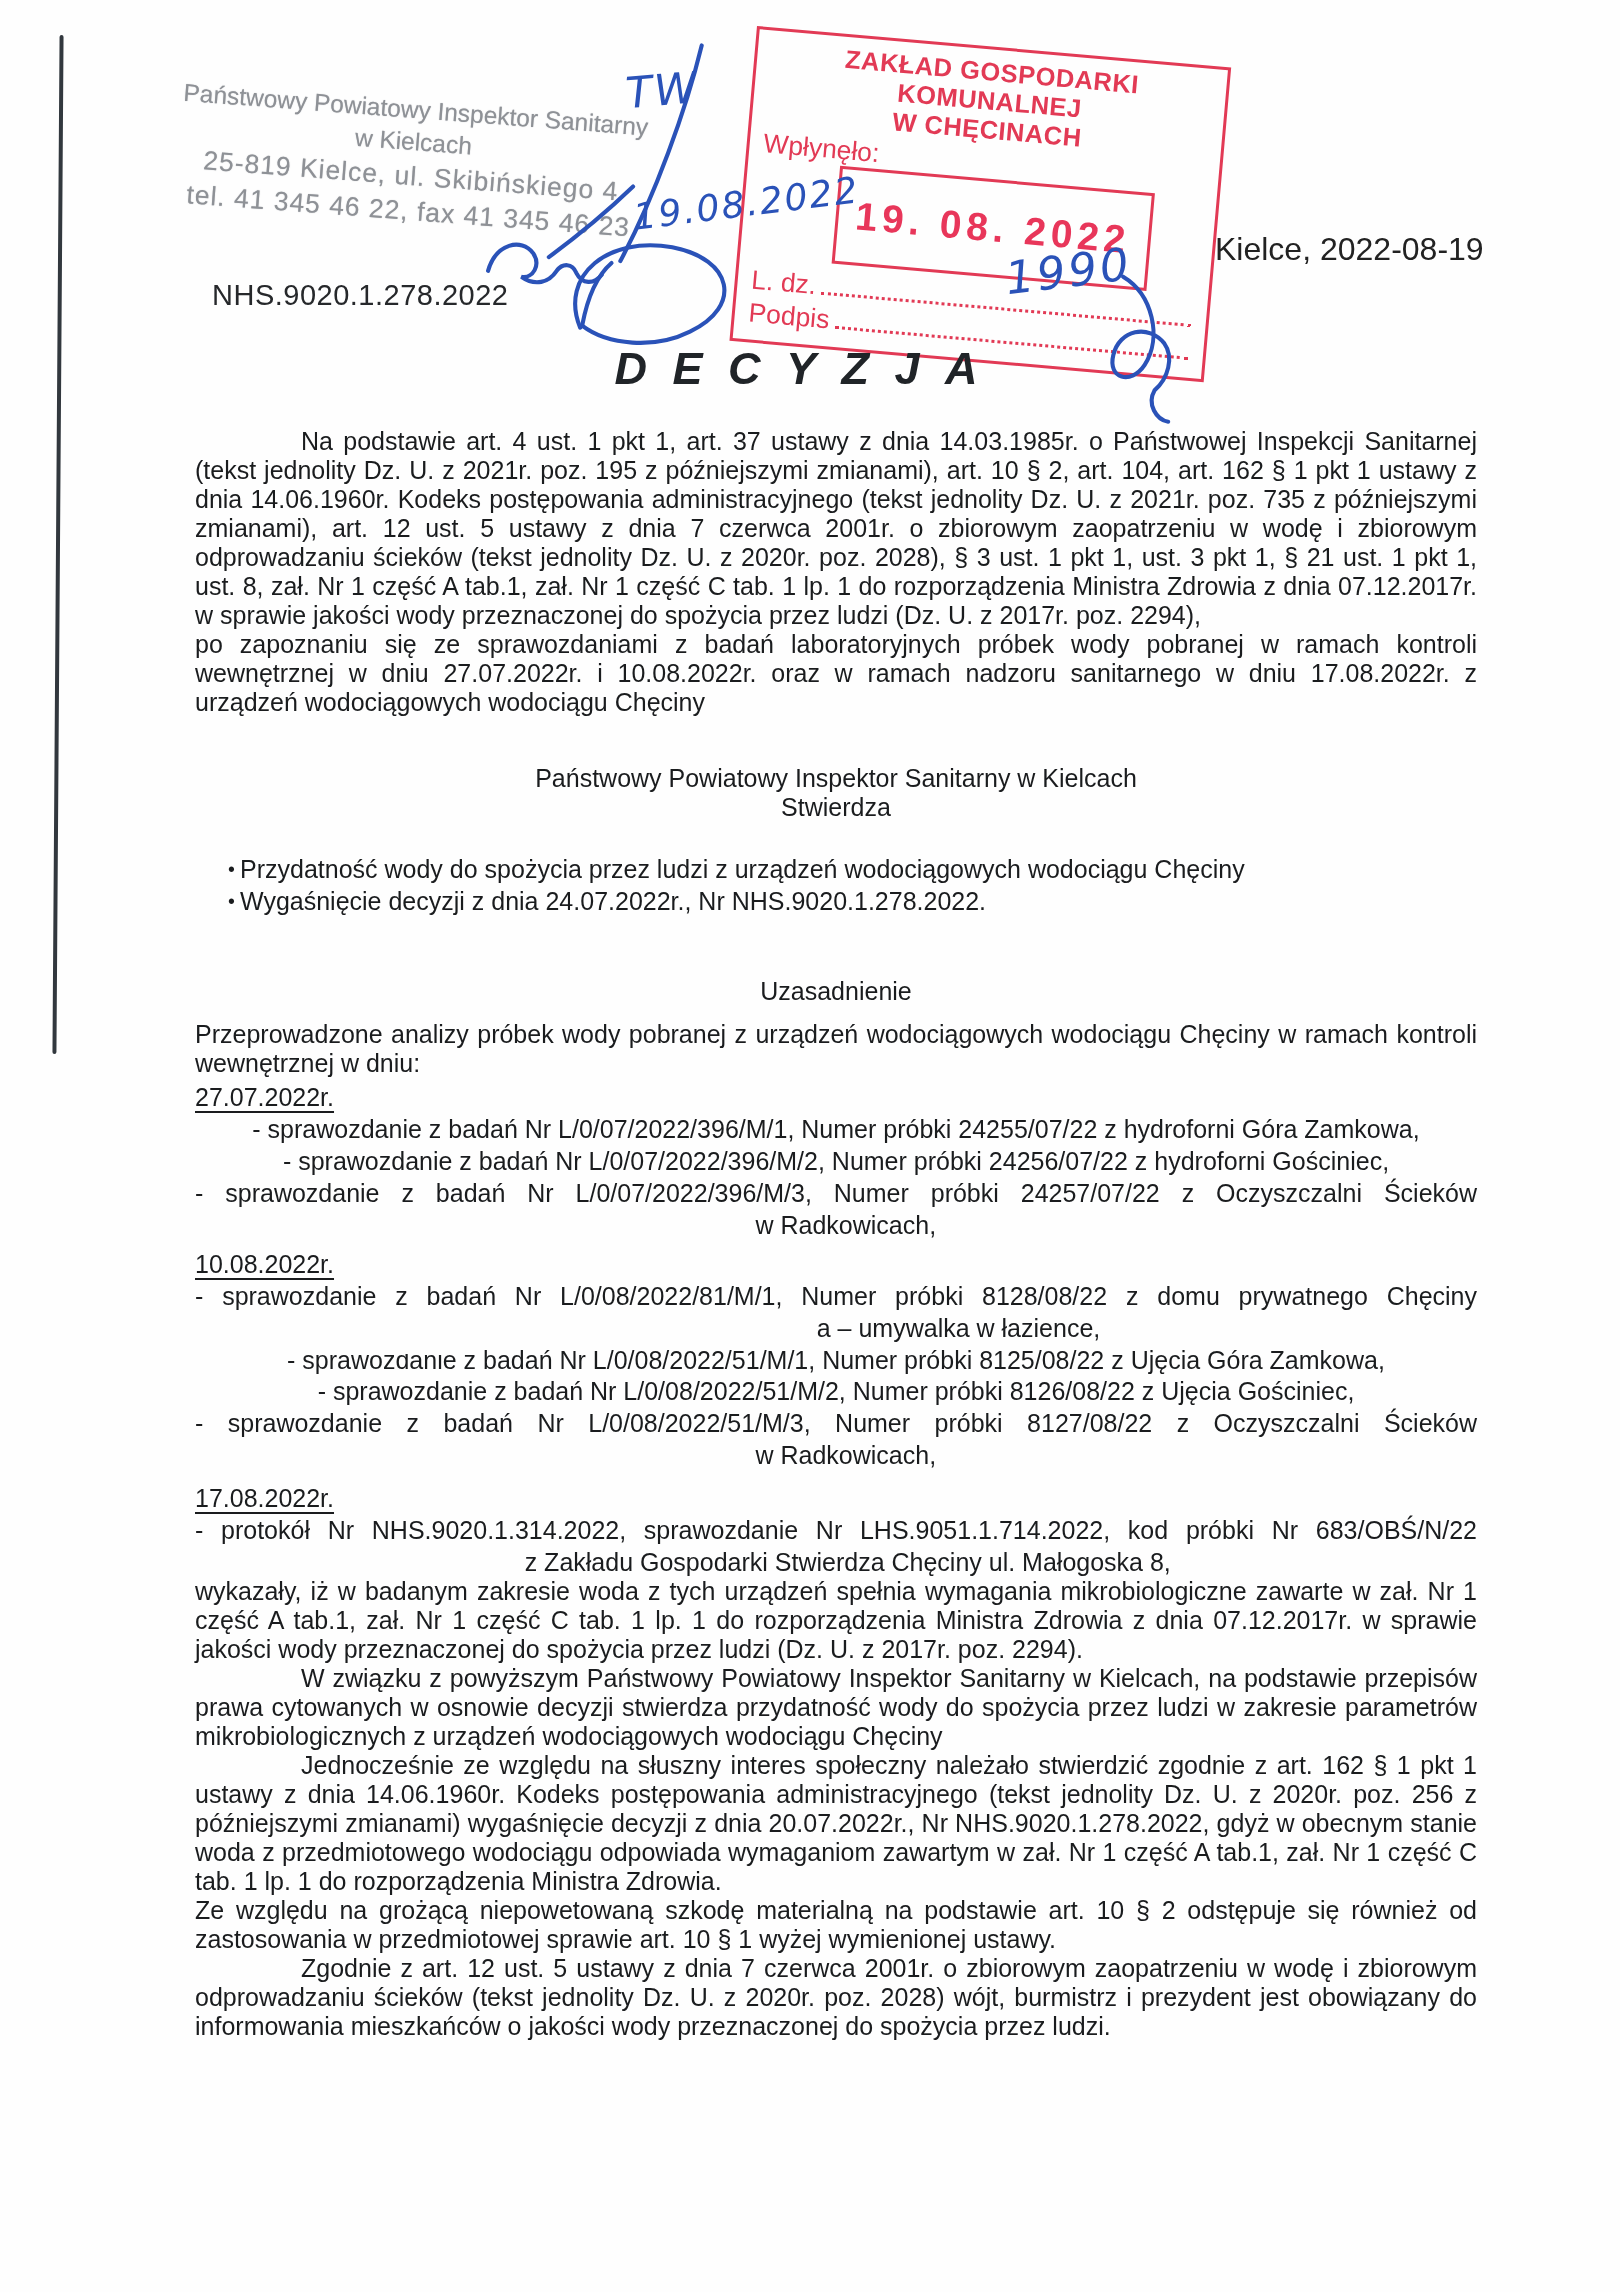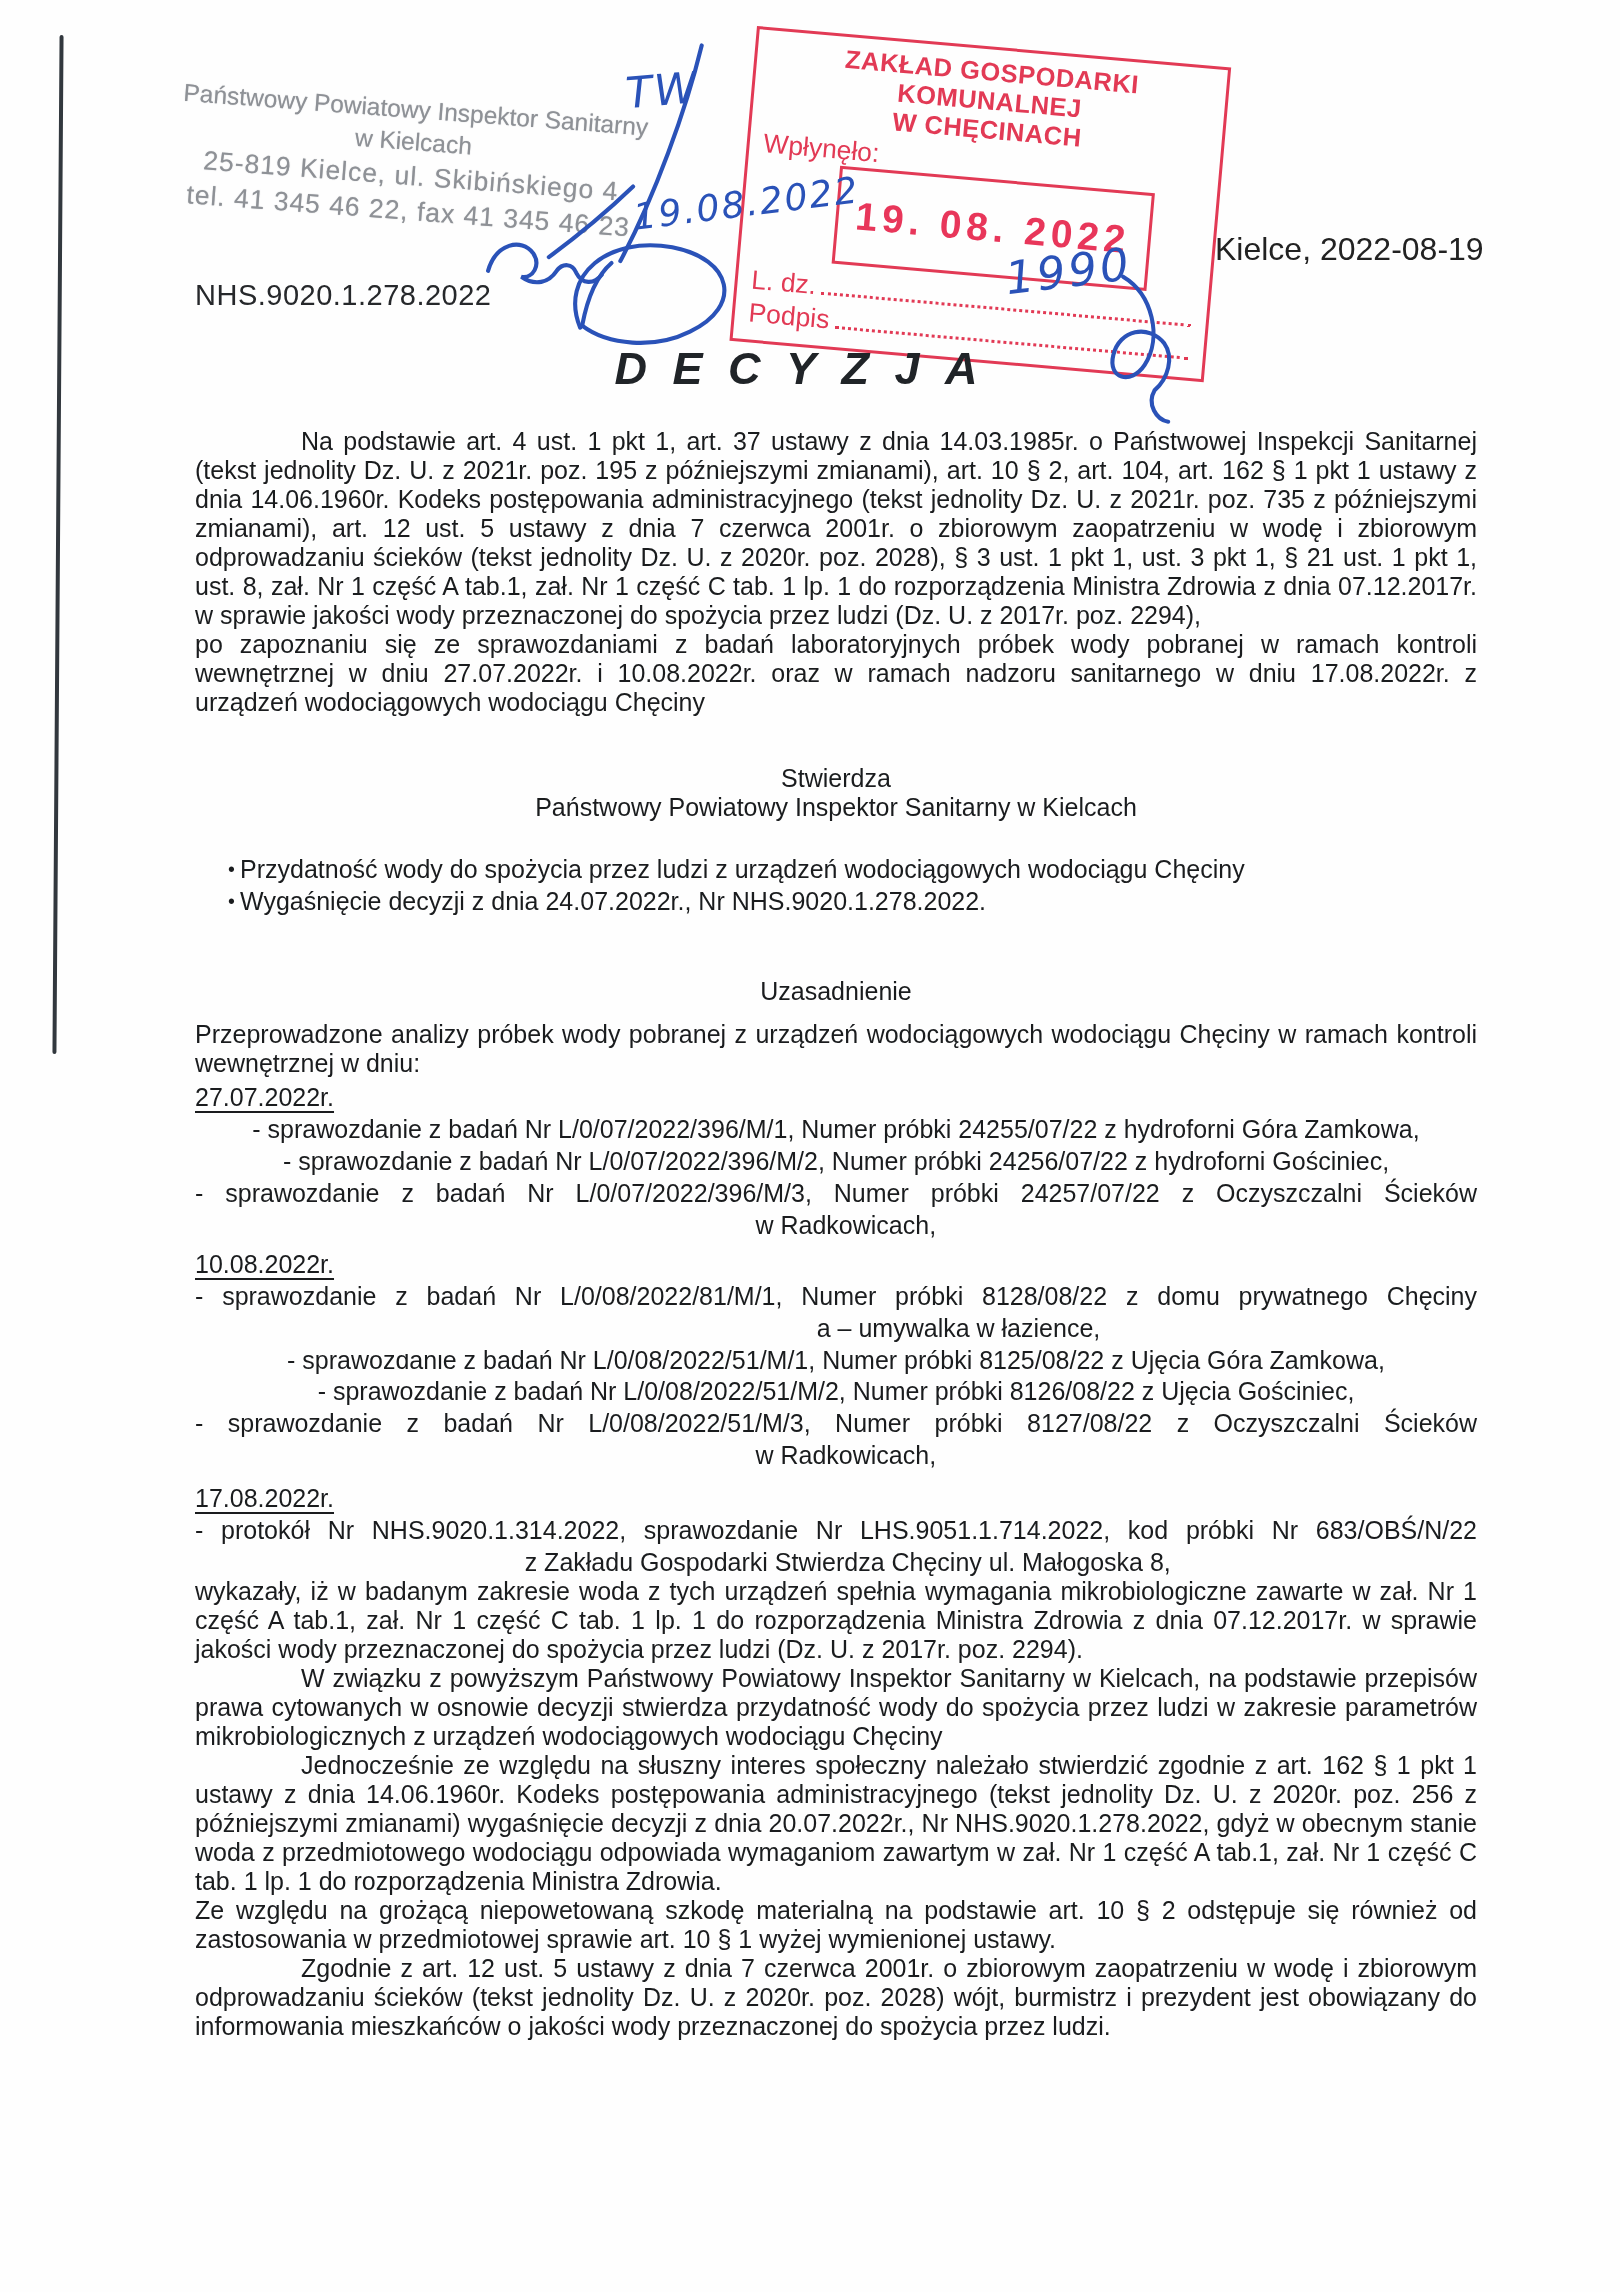--- a/index.html
+++ b/index.html
@@ -12,21 +12,21 @@
 
   
   .sender-stamp{
     position:absolute;left:157px;top:94px;width:510px;transform:rotate(4.3deg);
     text-align:center;color:#8e9196;line-height:1.32;
     text-shadow:0 0 1px rgba(142,145,150,.65);
   }
   .sender-stamp .l1,.sender-stamp .l2{font-size:24.5px;}
   .sender-stamp .l3,.sender-stamp .l4{font-size:26.5px;letter-spacing:1px;}
 
-  .ref-number{position:absolute;left:195px;top:279px;font-size:29px;letter-spacing:0.5px;color:#26282b;}
+  .ref-number{position:absolute;left:212px;top:279px;font-size:29px;letter-spacing:0.5px;color:#26282b;}
   .kielce-date{position:absolute;left:1215px;top:231px;font-size:32px;color:#222;}
 
   
   .received-stamp{
     position:absolute;left:757px;top:25.5px;width:443px;transform:rotate(5deg);transform-origin:top left;
     border:3.9px solid #e23a55;color:#e23a55;padding:7.8px 13.7px 11.8px 13.7px;background:transparent;
   }
   .rs-org{text-align:center;font-weight:bold;font-size:25.5px;line-height:1.15;letter-spacing:0.5px;}
   .rs-wplynelo{font-size:26.5px;margin-top:2px;}
   .rs-datebox{
@@ -106,22 +106,22 @@
     </div>
   </div>
 
   <div class="title">DECYZJA</div>
 
   <div class="body-block">
     <div class="para p-indent">Na podstawie art. 4 ust. 1 pkt 1, art. 37 ustawy z dnia 14.03.1985r. o Państwowej Inspekcji Sanitarnej (tekst jednolity Dz. U. z 2021r. poz. 195 z późniejszymi zmianami), art. 10 § 2, art. 104, art. 162 § 1 pkt 1 ustawy z dnia 14.06.1960r. Kodeks postępowania administracyjnego (tekst jednolity Dz. U. z 2021r. poz. 735 z późniejszymi zmianami), art. 12 ust. 5 ustawy z dnia 7 czerwca 2001r. o zbiorowym zaopatrzeniu w wodę i zbiorowym odprowadzaniu ścieków (tekst jednolity Dz. U. z 2020r. poz. 2028), § 3 ust. 1 pkt 1, ust. 3 pkt 1, § 21 ust. 1 pkt 1, ust. 8, zał. Nr 1 część A tab.1, zał. Nr 1 część C tab. 1 lp. 1 do rozporządzenia Ministra Zdrowia z dnia 07.12.2017r. w sprawie jakości wody przeznaczonej do spożycia przez ludzi (Dz. U. z 2017r. poz. 2294),</div>
     <div class="para">po zapoznaniu się ze sprawozdaniami z badań laboratoryjnych próbek wody pobranej w ramach kontroli wewnętrznej w dniu 27.07.2022r. i 10.08.2022r. oraz w ramach nadzoru sanitarnego w dniu 17.08.2022r. z urządzeń wodociągowych wodociągu Chęciny</div>
 
     <div class="center-block">
+      <div>Państwowy Powiatowy Inspektor Sanitarny w Kielcach</div>
       <div>Stwierdza</div>
-      <div>Państwowy Powiatowy Inspektor Sanitarny w Kielcach</div>
     </div>
 
     <div class="bullets">
       <div class="bullet-item">
         <span class="bullet-dot">•</span>
         <span class="bullet-text">Przydatność wody do spożycia przez ludzi z urządzeń wodociągowych wodociągu Chęciny</span>
       </div>
       <div class="bullet-item">
         <span class="bullet-dot">•</span>
         <span class="bullet-text">Wygaśnięcie decyzji z dnia 24.07.2022r., Nr NHS.9020.1.278.2022.</span>

